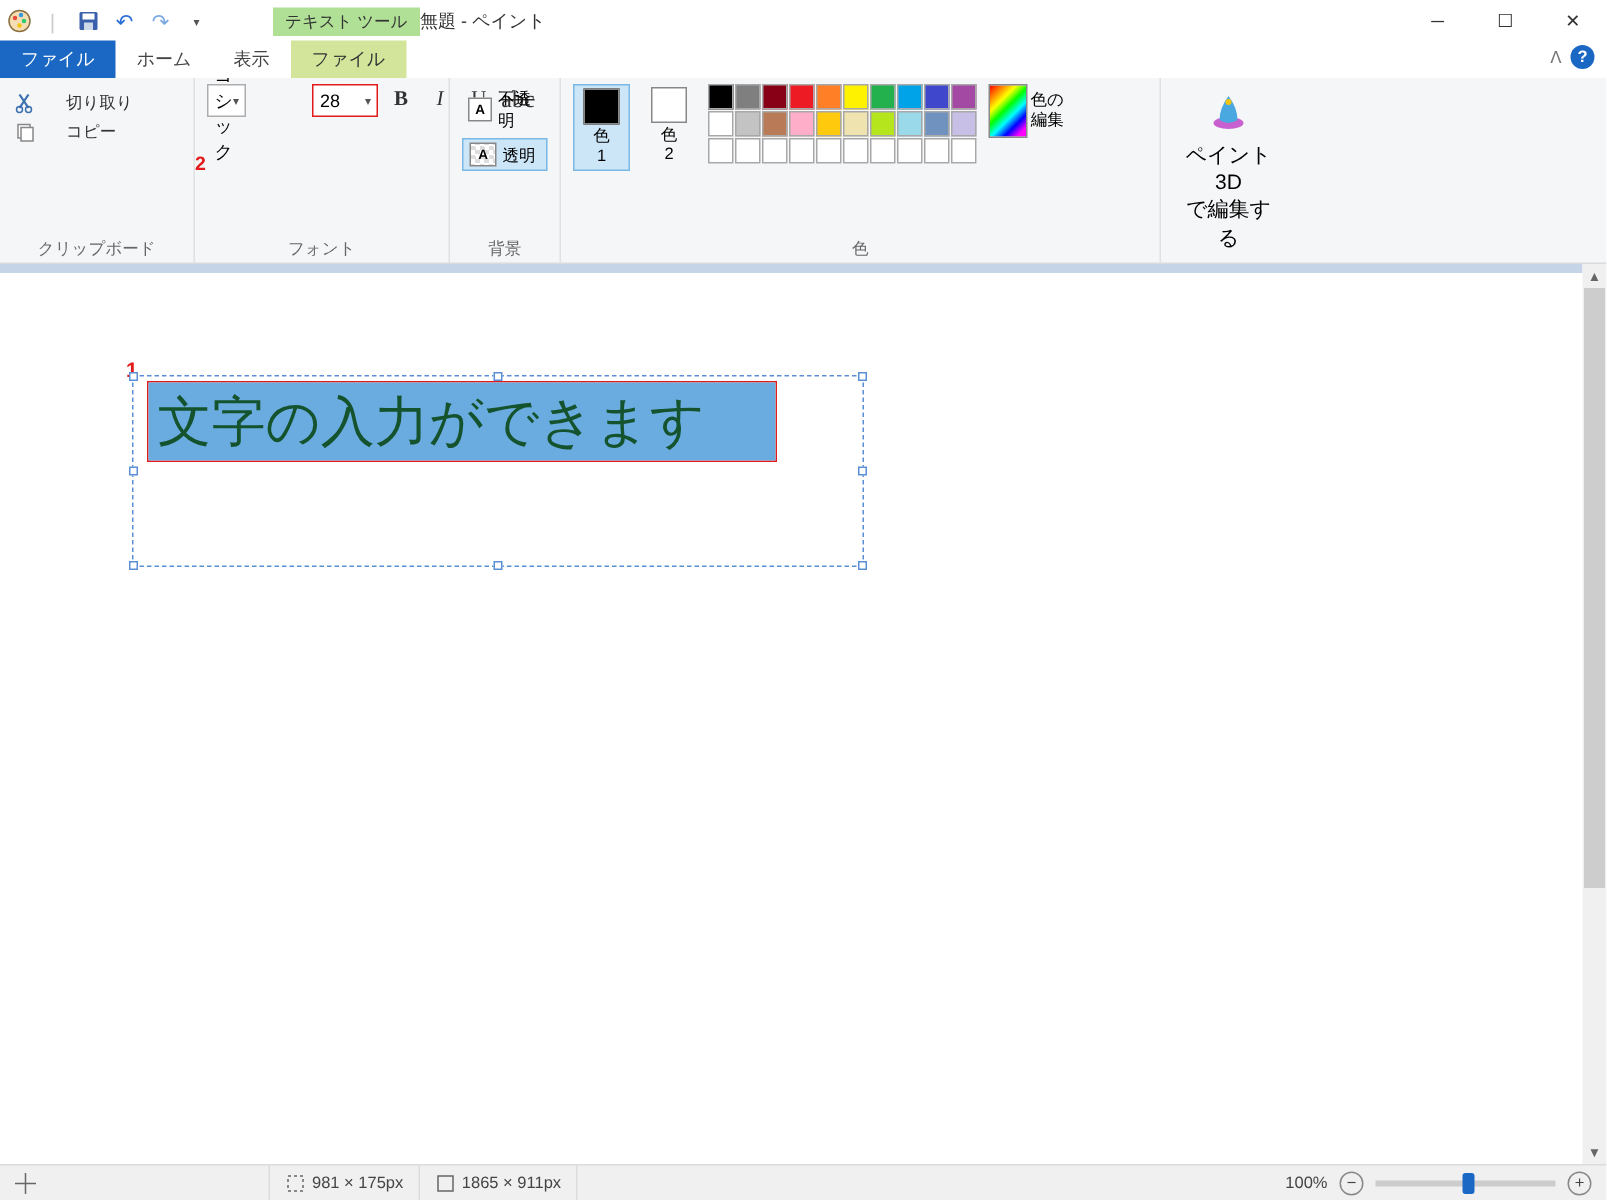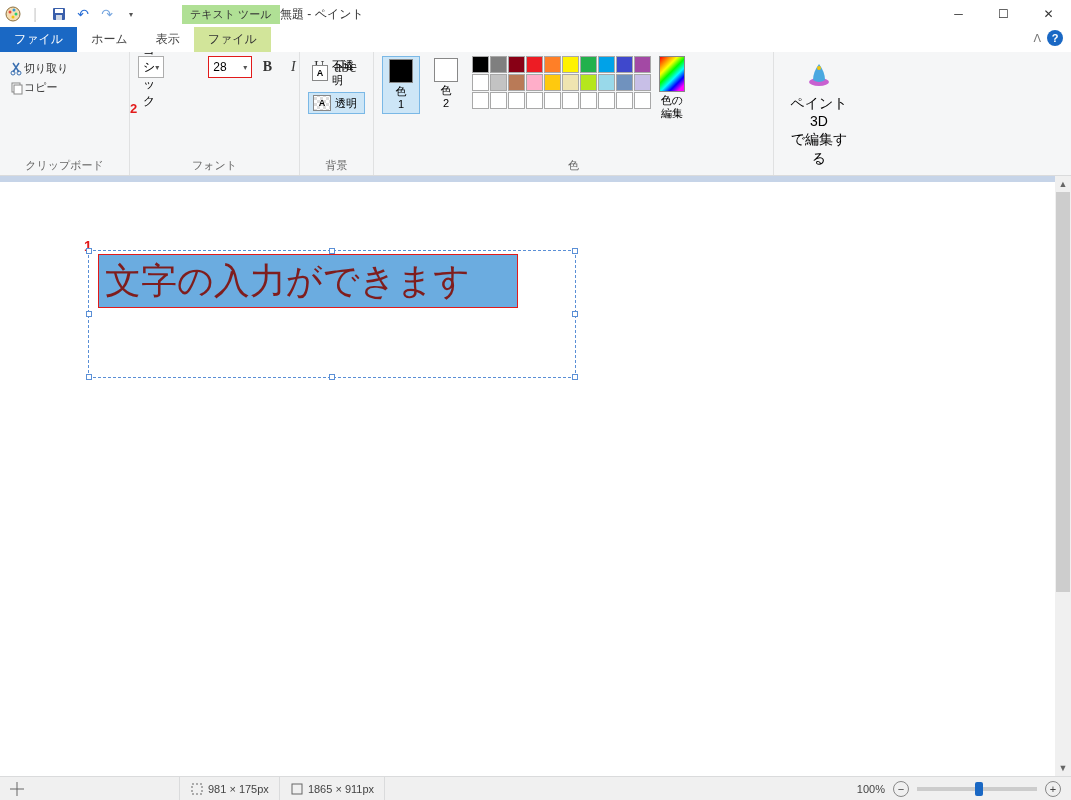--- a/index.html
+++ b/index.html
@@ -30,21 +30,21 @@
 .group { border-right: 1px solid #e0e1e2; display: flex; flex-direction: column; justify-content: space-between; padding: 4px 8px 2px; }
 .group-label { text-align: center; font-size: 11px; color: #666; padding-top: 4px; }
 .group-content { flex: 1; display: flex; align-items: flex-start; gap: 6px; }
 
 
 .clipboard { width: 130px; }
 .paste-btn { display: flex; flex-direction: column; align-items: center; gap: 2px; padding: 4px 6px; cursor: pointer; }
 .paste-btn svg { width: 32px; height: 32px; }
 .paste-label { font-size: 11px; color: #333; }
 .clip-side { display: flex; flex-direction: column; gap: 2px; margin-top: 4px; }
-.clip-item { display: flex; align-items: center; gap: 0; font-size: 11px; color: #333; padding: 1px 2px; cursor: pointer; }
+.clip-item { display: flex; align-items: center; gap: 20px; font-size: 11px; color: #333; padding: 1px 2px; cursor: pointer; }
 .clip-item svg { width: 14px; height: 14px; }
 
 
 .font-group { width: 170px; }
 .font-stack { display: flex; flex-direction: row; gap: 4px; width: 100%; }
 .font-row { display: flex; align-items: center; gap: 4px; padding-left: 40px; }
 .font-family { width: 156px; height: 22px; border: 1px solid #adadad; background: #fff; font-size: 12px; padding: 0 4px; display: flex; align-items: center; justify-content: space-between; }
 .font-size { width: 44px; height: 22px; border: 1.5px solid #e21a1a; background: #fff; font-size: 12px; padding: 0 4px; display: flex; align-items: center; justify-content: space-between; }
 .style-btn { width: 22px; height: 22px; display: flex; align-items: center; justify-content: center; font-size: 14px; font-family: 'Times New Roman', serif; cursor: pointer; color: #333; }
 .style-btn.bold { font-weight: bold; }
@@ -63,39 +63,39 @@
 .color-group { width: 400px; }
 .color-content { display: flex; align-items: flex-start; gap: 8px; }
 .big-color { display: flex; flex-direction: column; align-items: center; gap: 2px; padding: 2px 6px; cursor: pointer; }
 .big-color.active { background: #cde6f7; border: 1px solid #7ab8e6; }
 .big-swatch { width: 24px; height: 24px; border: 1px solid #888; }
 .big-color-label { font-size: 11px; text-align: center; line-height: 1.2; }
 .palette { display: flex; flex-direction: column; gap: 1px; }
 .palette-row { display: flex; gap: 1px; }
 .sw { width: 17px; height: 17px; border: 1px solid #a8a8a8; cursor: pointer; }
 .rainbow { width: 26px; height: 36px; background: linear-gradient(135deg, #ff0000, #ff8000 15%, #ffff00 30%, #00ff00 45%, #00ffff 60%, #0000ff 75%, #ff00ff 90%); border: 1px solid #888; }
-.edit-colors { display: flex; flex-direction: column; align-items: center; gap: 2px; cursor: pointer; }
+.edit-colors { display: flex; flex-direction: row; align-items: center; gap: 2px; cursor: pointer; }
 .edit-colors-label { font-size: 11px; text-align: center; line-height: 1.2; }
 
 
 .p3d-group { width: 90px; border-right: none; }
 .p3d-btn { display: flex; flex-direction: column; align-items: center; gap: 2px; cursor: pointer; padding: 4px; }
 .p3d-icon { width: 32px; height: 32px; }
 .p3d-label { font-size: 14px; text-align: center; line-height: 1.3; }
 
 
 .canvas-area { position: absolute; top: 176px; left: 0; right: 16px; bottom: 24px; background: #ffffff; border-top: 6px solid #c6d4e8; }
 .text-frame { position: absolute; left: 88px; top: 68px; width: 488px; height: 128px; border: 1px dashed #5a8fd6; }
 .text-handles .h { position: absolute; width: 6px; height: 6px; background: #fff; border: 1px solid #5a8fd6; }
 .h.tl { left: -3px; top: -3px; } .h.tr { right: -3px; top: -3px; }
 .h.bl { left: -3px; bottom: -3px; } .h.br { right: -3px; bottom: -3px; }
 .h.tm { left: 50%; top: -3px; margin-left: -3px; } .h.bm { left: 50%; bottom: -3px; margin-left: -3px; }
 .h.ml { left: -3px; top: 50%; margin-top: -3px; } .h.mr { right: -3px; top: 50%; margin-top: -3px; }
 .text-sel { position: absolute; left: 98px; top: 72px; width: 420px; height: 54px; border: 1.5px solid #e21a1a; }
-.text-content { position: absolute; left: 0; top: 0; right: 0; bottom: 0; background: #6bace0; font-size: 36px; color: #7f1d1d; padding: 2px 6px; font-family: 'Yu Gothic', sans-serif; white-space: nowrap; }
+.text-content { position: absolute; left: 0; top: 0; right: 0; bottom: 0; background: #6bace0; font-size: 36px; color: #14532d; padding: 2px 6px; font-family: 'Yu Gothic', sans-serif; white-space: nowrap; }
 
 .annot { position: absolute; color: #e21a1a; font-weight: bold; font-size: 14px; font-family: Arial; }
 .annot1 { left: 84px; top: 56px; }
 .annot2 { left: 130px; top: 101px; font-size: 13px; }
 
 
 .vscroll { position: absolute; right: 0; top: 176px; bottom: 24px; width: 16px; background: #f0f0f0; }
 .vscroll .arrow { height: 16px; display: flex; align-items: center; justify-content: center; font-size: 9px; color: #666; }
 .vscroll .thumb { position: absolute; top: 16px; width: 14px; height: 400px; left: 1px; background: #cdcdcd; }
 

